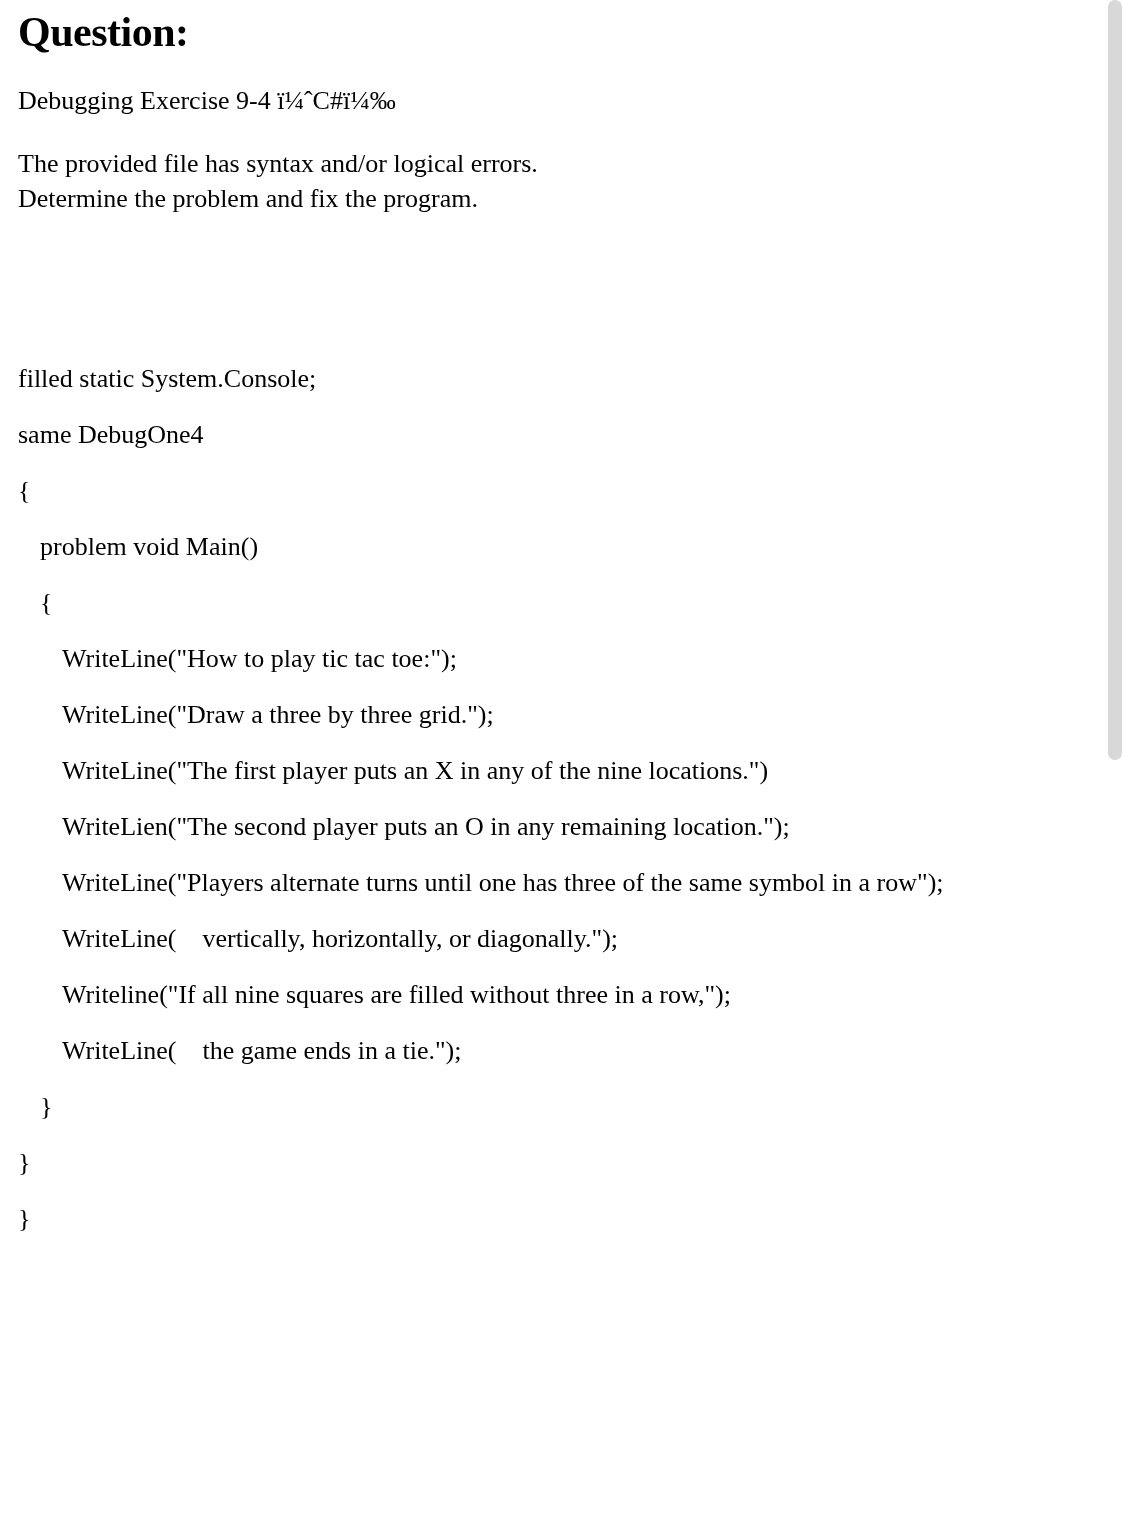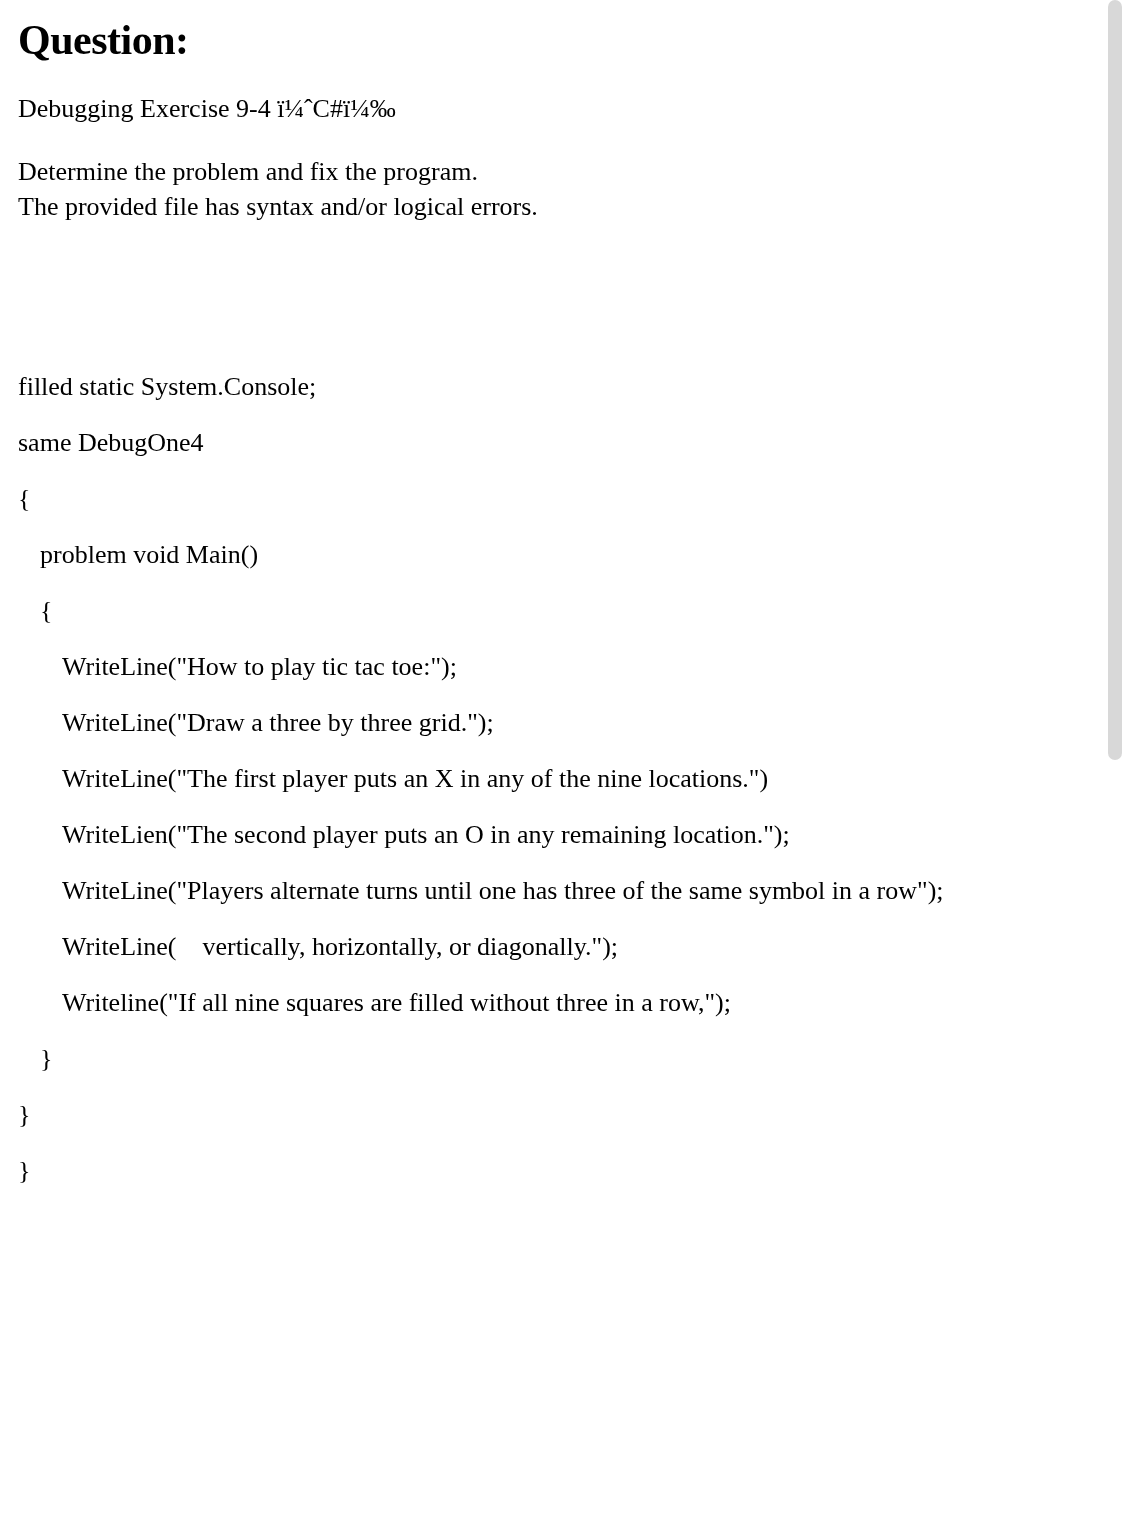--- a/index.html
+++ b/index.html
@@ -9,21 +9,21 @@
     }
     body {
       font-family: Georgia, 'Times New Roman', Times, serif;
       background: #ffffff;
       color: #000000;
       padding: 0;
       width: 1124px;
       position: relative;
     }
     .content {
-      padding: 16px 18px 20px 18px;
+      padding: 8px 18px 20px 18px;
     }
     h1 {
       font-size: 42px;
       font-weight: bold;
       margin-bottom: 28px;
       letter-spacing: -0.5px;
     }
     .intro-line {
       font-size: 26px;
       margin-bottom: 28px;
@@ -70,37 +70,38 @@
   </style>
 </head>
 <body>
 
 <div class="content">
   <h1>Question:</h1>
 
   <p class="intro-line">Debugging Exercise 9-4 ï¼ˆC#ï¼‰</p>
 
   <div class="desc-block">
+    <p class="desc-line">The provided file has syntax and/or logical errors.</p>
     <p class="desc-line">Determine the problem and fix the program.</p>
-    <p class="desc-line">The provided file has syntax and/or logical errors.</p>
   </div>
 
   <div class="code-block">
     <div class="code-line">filled static System.Console;</div>
     <div class="code-line">same DebugOne4</div>
     <div class="code-line">{</div>
     <div class="code-line indent-1">problem void Main()</div>
     <div class="code-line indent-1">{</div>
     <div class="code-line indent-2">WriteLine("How to play tic tac toe:");</div>
     <div class="code-line indent-2">WriteLine("Draw a three by three grid.");</div>
     <div class="code-line indent-2">WriteLine("The first player puts an X in any of the nine locations.")</div>
     <div class="code-line indent-2">WriteLien("The second player puts an O in any remaining location.");</div>
     <div class="code-line indent-2">WriteLine("Players alternate turns until one has three of the same symbol in a row");</div>
     <div class="code-line indent-2">WriteLine(    vertically, horizontally, or diagonally.");</div>
     <div class="code-line indent-2">Writeline("If all nine squares are filled without three in a row,");</div>
+    <div class="code-line indent-2">WriteLine(    the game ends in a tie.");</div>
     <div class="code-line indent-1">}</div>
     <div class="code-line">}</div>
     <div class="code-line">}</div>
   </div>
 </div>
 
 <div class="scrollbar">
   <div class="scrollbar-thumb"></div>
 </div>
 

